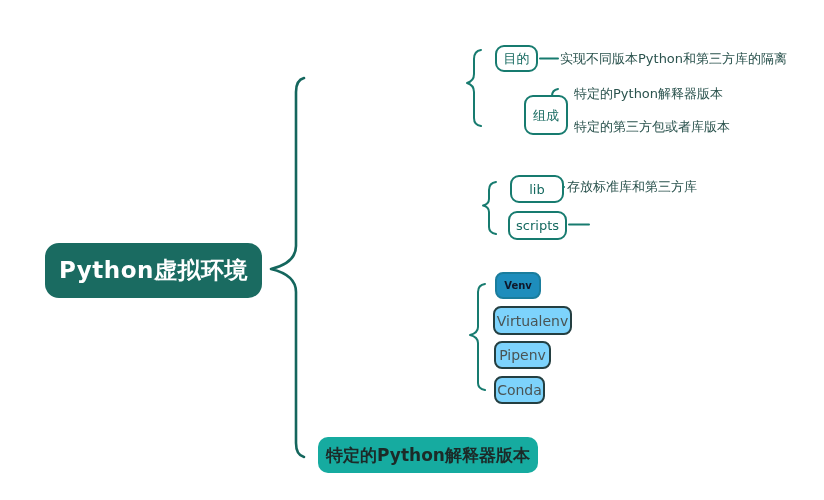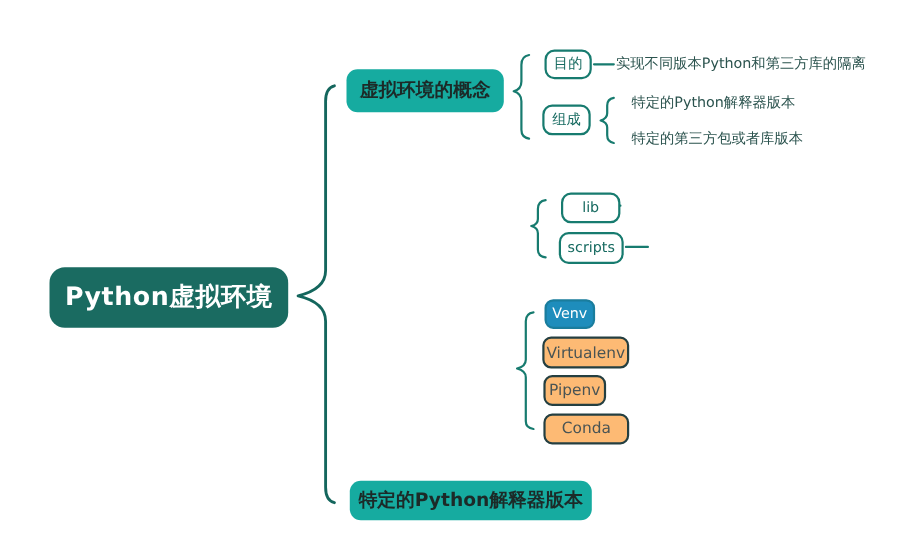--- a/index.html
+++ b/index.html
@@ -22,26 +22,26 @@
   }
   .branch{
     background:var(--branch-fill,#16aba0);color:var(--branch-text,#1c2a28);
     border-radius:10px;font-weight:bold;font-size:17px;
   }
   .outline-teal{
     background:#ffffff;border:2px solid var(--teal-line,#177b6f);
     color:var(--teal-text,#166a60);border-radius:9px;font-size:13px;
   }
   .outline-dark{
-    background:#fdba74;border:2px solid var(--dark-border,#243f41);
+    background:#7dd3fc;border:2px solid var(--dark-border,#243f41);
     color:var(--dark-text,#4a5454);border-radius:8px;font-size:14px;
   }
   .venv{
     background:var(--venv-fill,#1e8dbc);border:2px solid var(--venv-border,#1a7d9d);
-    color:#ffffff;border-radius:8px;font-size:13px;font-weight:normal;
+    color:#0f172a;border-radius:8px;font-size:10px;font-weight:bold;
   }
   .leaf{
     position:absolute;font-size:13px;line-height:1.1;color:var(--leaf-text,#2b534e);
     white-space:nowrap;
   }
 </style>
 </head>
 <body>
 
 <div class="canvas">
@@ -52,30 +52,30 @@
     <path class="brace-small" d="M 558 89 Q 552 90 552 96 L 552 103 Q 552 108 546 109.5 Q 552 111 552 116 L 552 123 Q 552 129 558 130"></path>
     <path class="brace-small" d="M 496 182 Q 489 183 489 190 L 489 199 Q 489 204 483 205.5 Q 489 207 489 212 L 489 227 Q 489 233 496 234"></path>
     <path class="brace-small" d="M 485 284 Q 478 285 478 292 L 478 327 Q 478 333 470 335 Q 478 337 478 343 L 478 383 Q 478 389 485 390"></path>
     <path class="conn" d="M 540 58.5 L 558 58.5"></path>
     <path class="conn" d="M 545 187 L 564 187"></path>
     <path class="conn" d="M 569 224.5 L 589 224.5"></path>
   </svg>
 
   <div class="node root" style="left:45px;top:243px;width:217px;height:55px">Python虚拟环境</div>
 
-  <div class="node branch" style="left:315px;top:63px;width:143px;height:39px">虚拟环境的概念</div>
   <div class="node branch" style="left:318px;top:437px;width:220px;height:36px">特定的Python解释器版本</div>
 
   <div class="node outline-teal" style="left:495px;top:45px;width:43px;height:27px">目的</div>
-  <div class="node outline-teal" style="left:493px;top:95px;width:44px;height:28px">组成</div>
+  <div class="node outline-teal" style="left:524px;top:95px;width:44px;height:40px">组成</div>
   <div class="leaf" style="left:574px;top:87px">特定的Python解释器版本</div>
   <div class="leaf" style="left:560px;top:52px">实现不同版本Python和第三方库的隔离</div>
   <div class="leaf" style="left:574px;top:120px">特定的第三方包或者库版本</div>
 
   <div class="node outline-teal" style="left:510px;top:175px;width:54px;height:28px">lib</div>
   <div class="node outline-teal" style="left:508px;top:211px;width:59px;height:29px">scripts</div>
+  <div class="leaf" style="left:567px;top:180px">存放标准库和第三方库</div>
 
   <div class="node venv" style="left:495px;top:272px;width:46px;height:27px">Venv</div>
   <div class="node outline-dark" style="left:493px;top:306px;width:79px;height:29px">Virtualenv</div>
   <div class="node outline-dark" style="left:494px;top:341px;width:57px;height:28px">Pipenv</div>
-  <div class="node outline-dark" style="left:494px;top:376px;width:78px;height:28px">Conda</div>
+  <div class="node outline-dark" style="left:494px;top:376px;width:51px;height:28px">Conda</div>
 
 </div>
 
 </body></html>

